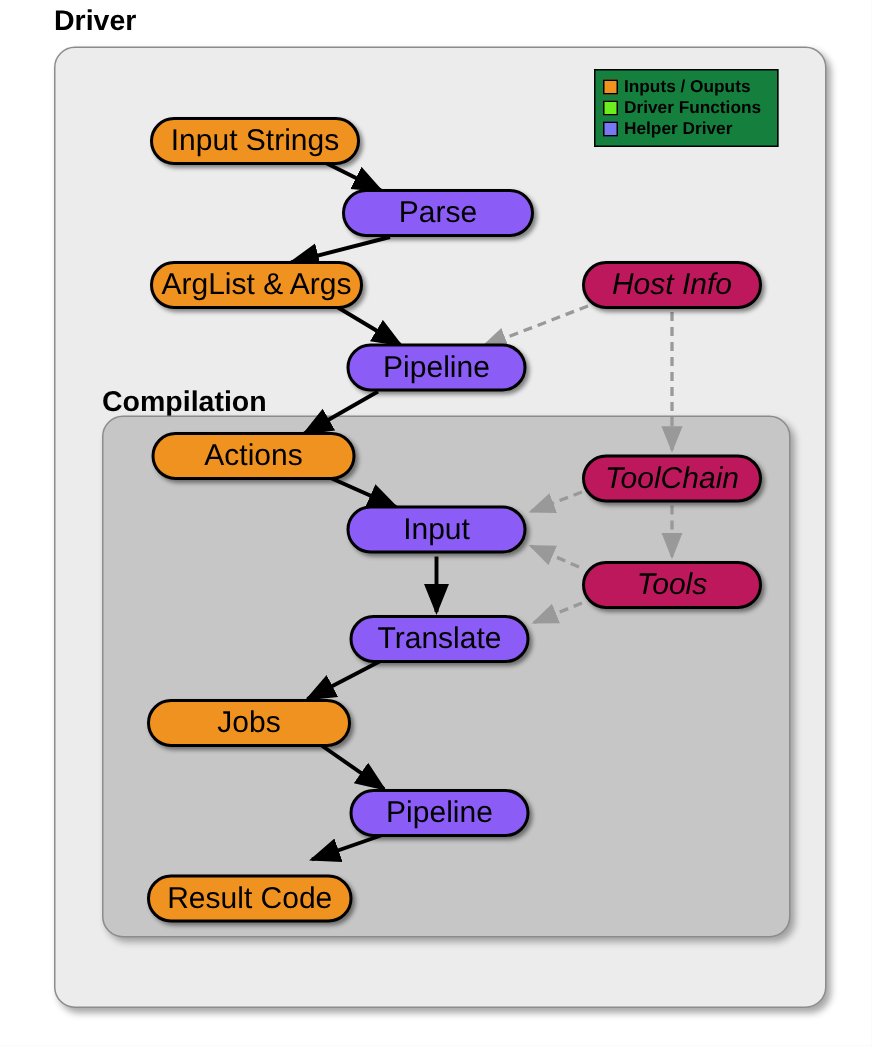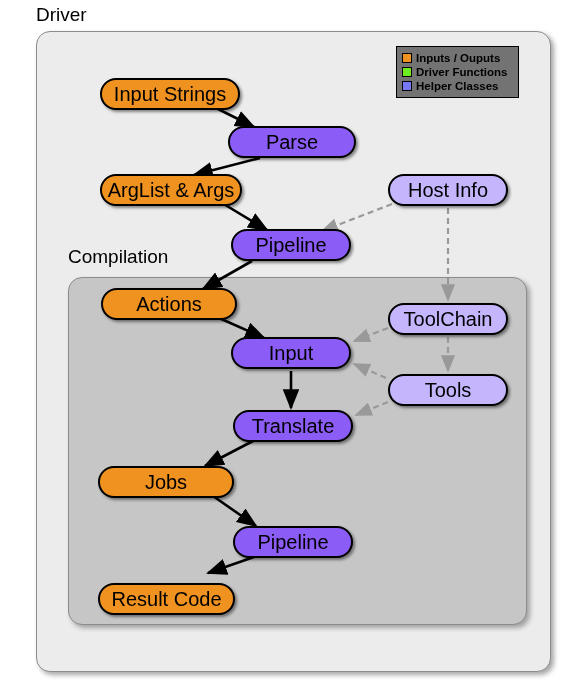--- a/index.html
+++ b/index.html
@@ -15,28 +15,28 @@
     overflow: hidden;
   }
   #stage {
     position: absolute;
     left: 0; top: 0;
     width: 581px;
     height: 697px;
   }
   .group-label {
     position: absolute;
-    font-weight: normal;
+    font-weight: bold;
     font-size: 19px;
     color: #000000;
     letter-spacing: 0px;
     white-space: nowrap;
   }
   #driver-label { left: 36px; top: 4px; }
-  #compilation-label { left: 68px; top: 246px; }
+  #compilation-label { left: 68px; top: 258px; }
 
   .container-box {
     position: absolute;
     box-sizing: border-box;
   }
   #driver-box {
     left: 36px; top: 31px;
     width: 515px; height: 641px;
     background: #ececec;
     border: 1px solid #8c8c8c;
@@ -69,29 +69,29 @@
     display: flex;
     align-items: center;
     justify-content: center;
     font-size: 20px;
     color: #000000;
     white-space: nowrap;
     box-shadow: 2px 2px 3px rgba(0,0,0,0.45);
   }
   .node.io      { background: #f0921f; }
   .node.fn      { background: #8b5cf6; }
-  .node.helper  { background: #c4b5fd; }
+  .node.helper  { background: #be185d; font-style: italic; }
 
   #legend-box {
     position: absolute;
     left: 396px; top: 46px;
     width: 123px;
     padding: 4px 5px 5px 5px;
     box-sizing: border-box;
-    background: #737373;
+    background: #15803d;
     border: 1.5px solid #000000;
     text-align: right;
   }
   .legend-row {
     display: flex;
     align-items: center;
     height: 13px;
     margin-bottom: 1px;
   }
   .legend-row:last-child { margin-bottom: 0; }
@@ -197,17 +197,17 @@
       <div class="legend-row">
         <span class="legend-swatch" style="background: rgb(240, 146, 31);"></span>
         <span class="legend-text">Inputs / Ouputs</span>
       </div>
       <div class="legend-row">
         <span class="legend-swatch" style="background: rgb(108, 237, 31);"></span>
         <span class="legend-text">Driver Functions</span>
       </div>
       <div class="legend-row">
         <span class="legend-swatch" style="background: rgb(120, 120, 245);"></span>
-        <span class="legend-text">Helper Classes</span>
+        <span class="legend-text">Helper Driver</span>
       </div>
     </div>
 
 </div>
 
 </body></html>

